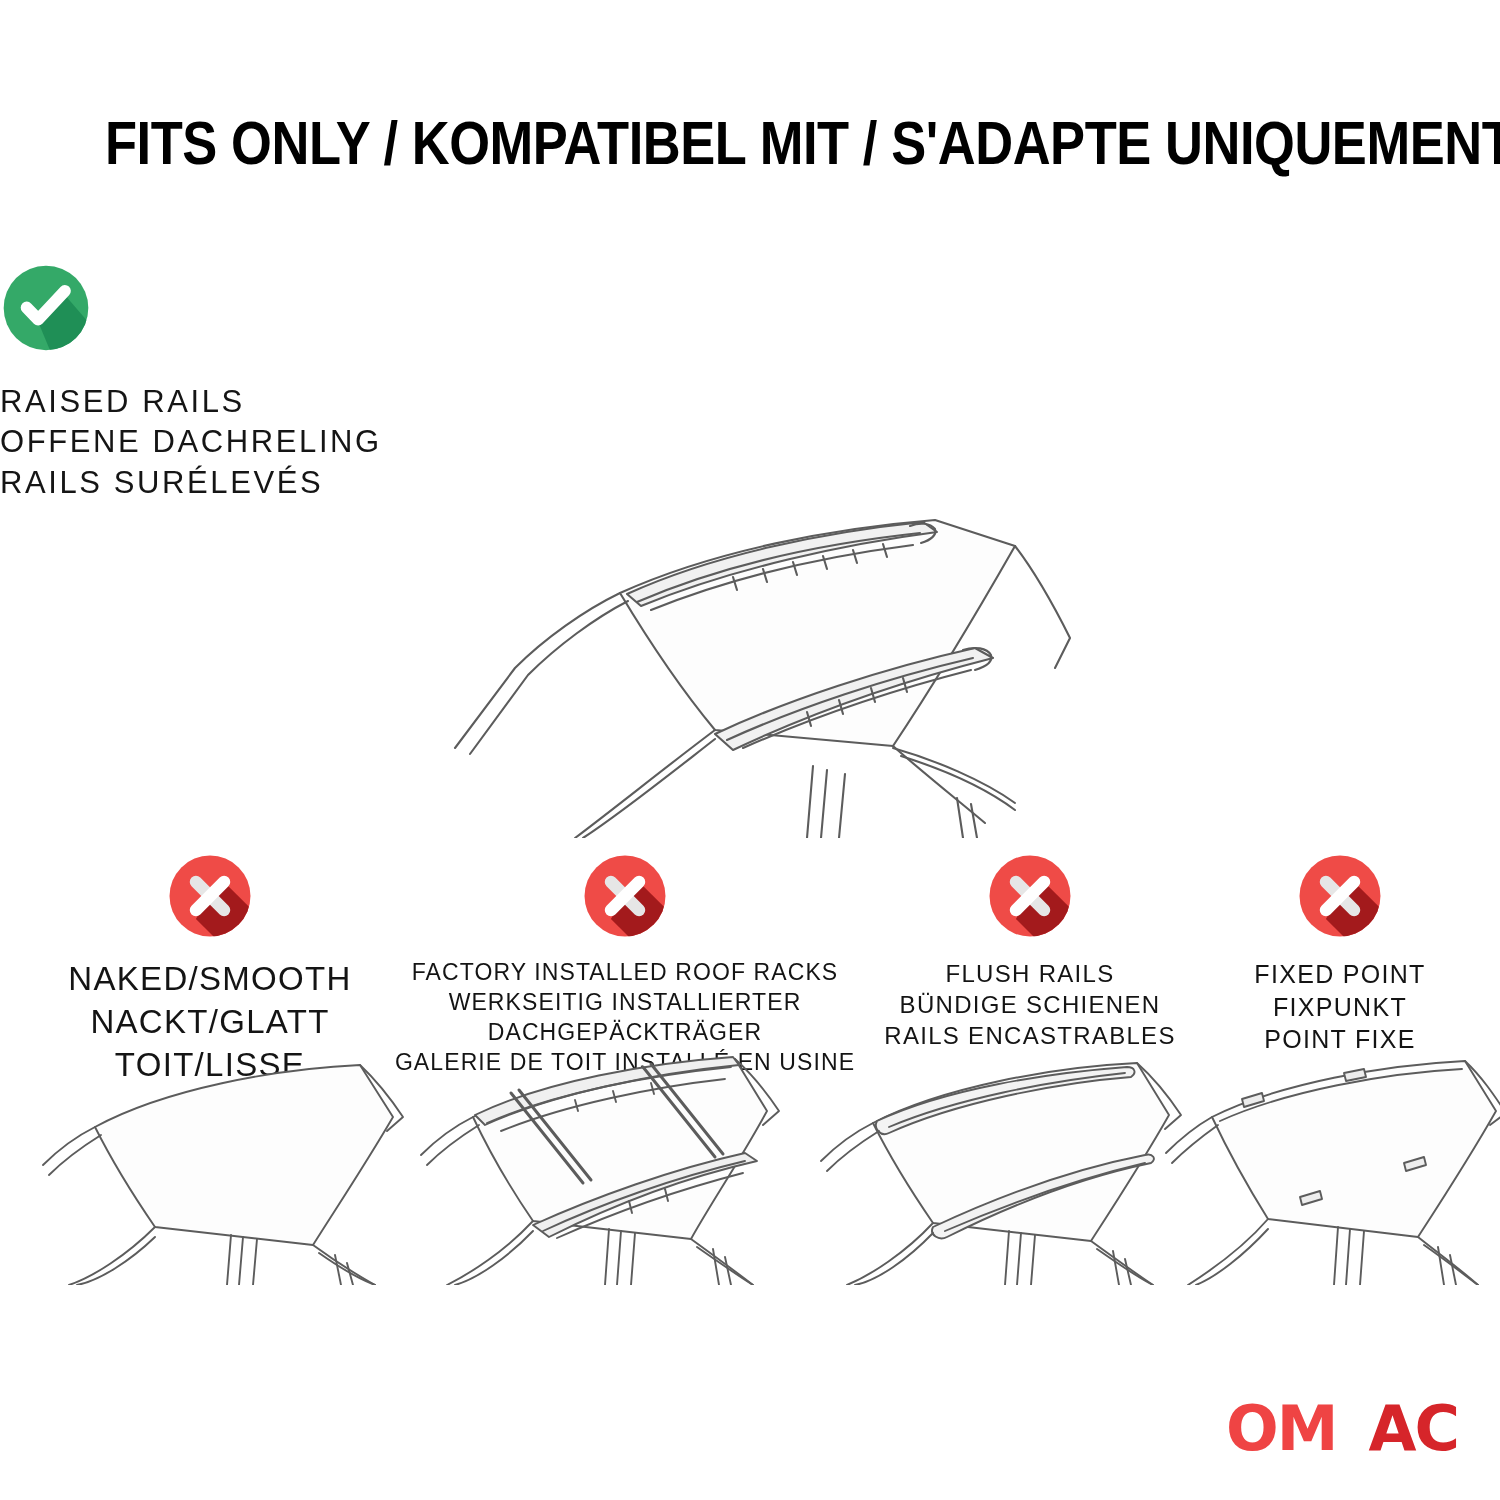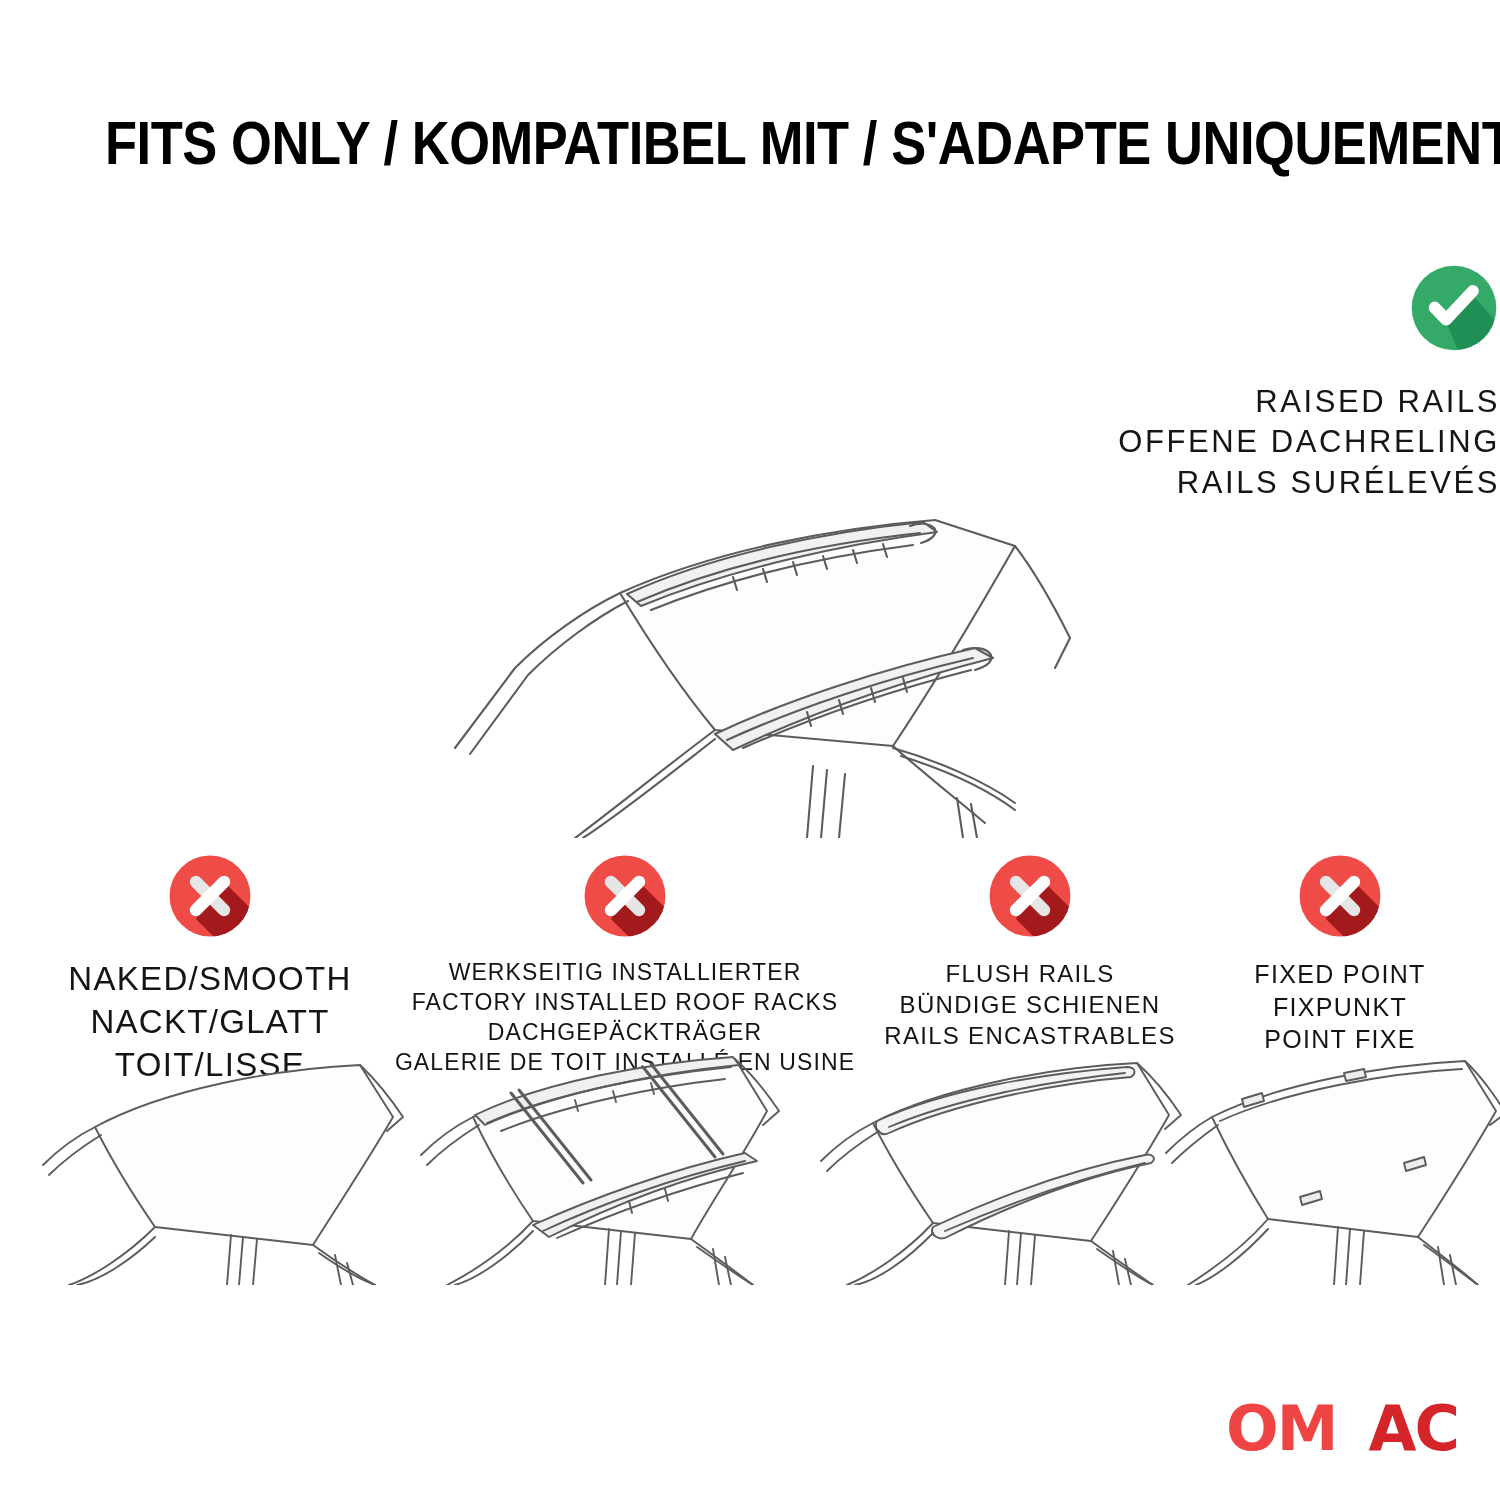--- a/index.html
+++ b/index.html
@@ -24,21 +24,21 @@
     color:#000000;
     transform:scaleX(0.86);
     transform-origin:center top;
     white-space:nowrap;
   }
 
   
   .good-block{
     position:absolute;
     left:0; top:262px; width:1500px;
-    text-align:right;
+    text-align:left;
   }
   .icon-wrap{display:inline-block;position:relative;}
   .icon-svg{display:block;}
 
   .good-labels{
     margin-top:24px;
     font-size:31px;
     line-height:1.30;
     letter-spacing:2.6px;
     color:#151515;
@@ -235,22 +235,22 @@
           <g clip-path="url(#rc2)">
             <path d="M50 50 L66 34 L100 68 L100 100 L58 100 L34 76 Z" fill="#a31a1c"></path>
           </g>
           <g stroke-linecap="round" stroke-width="14" fill="none">
             <path d="M34 34 L66 66" stroke="#e6e6e6"></path>
             <path d="M66 34 L34 66" stroke="#ffffff"></path>
           </g>
         </svg>
       </span>
       <div class="labels">
+        <div>FACTORY INSTALLED ROOF RACKS</div>
         <div>WERKSEITIG INSTALLIERTER</div>
-        <div>FACTORY INSTALLED ROOF RACKS</div>
         <div>DACHGEPÄCKTRÄGER</div>
         <div>GALERIE DE TOIT INSTALLÉ EN USINE</div>
       </div>
     </div>
 
     <div class="bad-col col3">
       <span class="icon-wrap">
         <svg class="icon-svg" width="88" height="88" viewBox="0 0 100 100" aria-hidden="true">
           <defs>
               <clipPath id="rc3">

